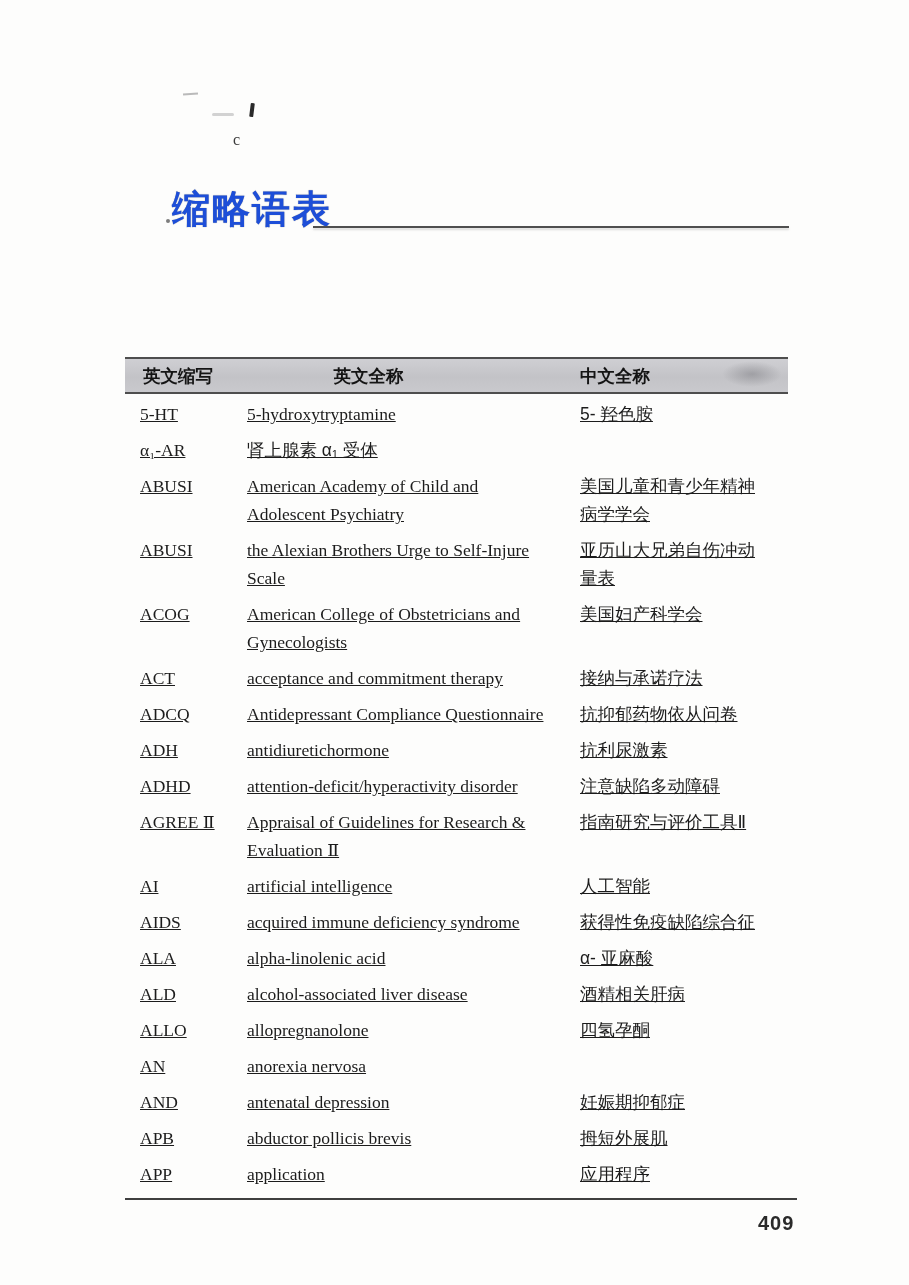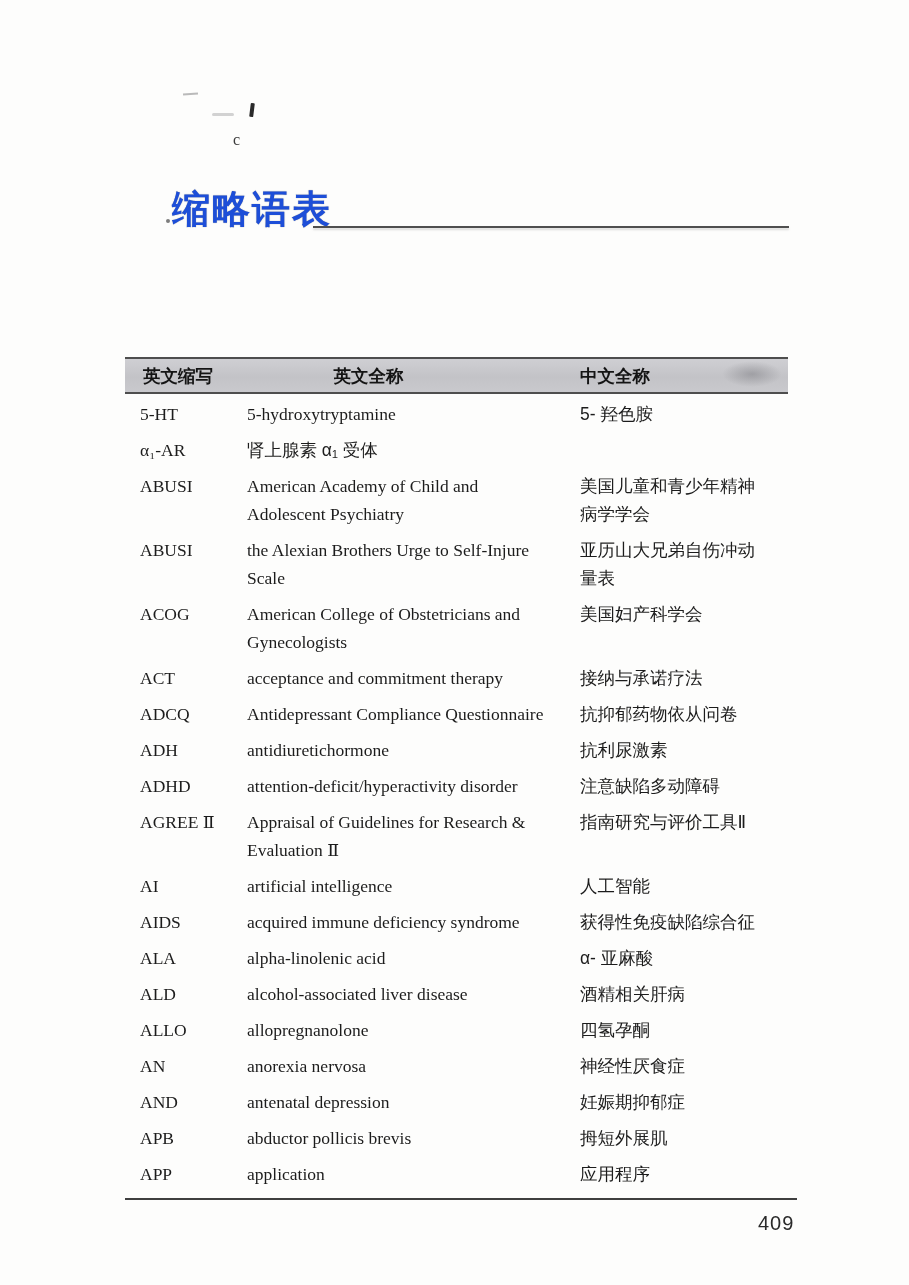--- a/index.html
+++ b/index.html
@@ -42,34 +42,34 @@
   }
   .thead::after{ 
     content:"";position:absolute;right:6px;top:2px;width:60px;height:26px;
     background:radial-gradient(ellipse at center,rgba(90,90,96,.35),rgba(90,90,96,0) 70%);
   }
   .th-abbr{padding-left:18px;}
   .th-en{text-align:center;}
   .th-en > span{display:inline-block;transform:translateX(-45px);}
   .th-zh{}
 
-  .tbody{padding-top:2px;}
+  .tbody{padding-top:2px;text-decoration:underline;}
   .row{
     display:grid;grid-template-columns:122px 333px 1fr;
     padding:4px 0;line-height:28px;font-size:17.5px;
   }
   .cell{white-space:pre-line;}
   .cell-abbr{padding-left:15px;font-family:"Liberation Serif","DejaVu Serif",serif;}
   .cell-en{font-family:"Liberation Serif","DejaVu Serif",serif;padding-right:10px;}
   .cell-zh{font-family:"Liberation Sans","DejaVu Sans",sans-serif;}
   .bottom-rule{border-top:2px solid #3f3f3f;width:672px;margin-top:6px;}
 
   .page-number{
     position:absolute;left:758px;top:1212px;
-    font-size:20px;color:#2a2a2a;letter-spacing:1px;
+    font-size:20px;color:#2a2a2a;letter-spacing:1px;font-weight:bold;
   }
 </style>
 </head>
 <body>
 
 <div class="page">
 
   <div class="mark-dash1"></div>
   <div class="mark-dash2"></div>
   <div class="mark-i"></div>
@@ -177,21 +177,20 @@
 
   <div class="row">
     <div class="cell cell-abbr">ALLO</div>
     <div class="cell cell-en">allopregnanolone</div>
     <div class="cell cell-zh">四氢孕酮</div>
   </div>
 
   <div class="row">
     <div class="cell cell-abbr">AN</div>
     <div class="cell cell-en">anorexia nervosa</div>
-    <div class="cell cell-zh">神经性厌食症</div>
   </div>
 
   <div class="row">
     <div class="cell cell-abbr">AND</div>
     <div class="cell cell-en">antenatal depression</div>
     <div class="cell cell-zh">妊娠期抑郁症</div>
   </div>
 
   <div class="row">
     <div class="cell cell-abbr">APB</div>

